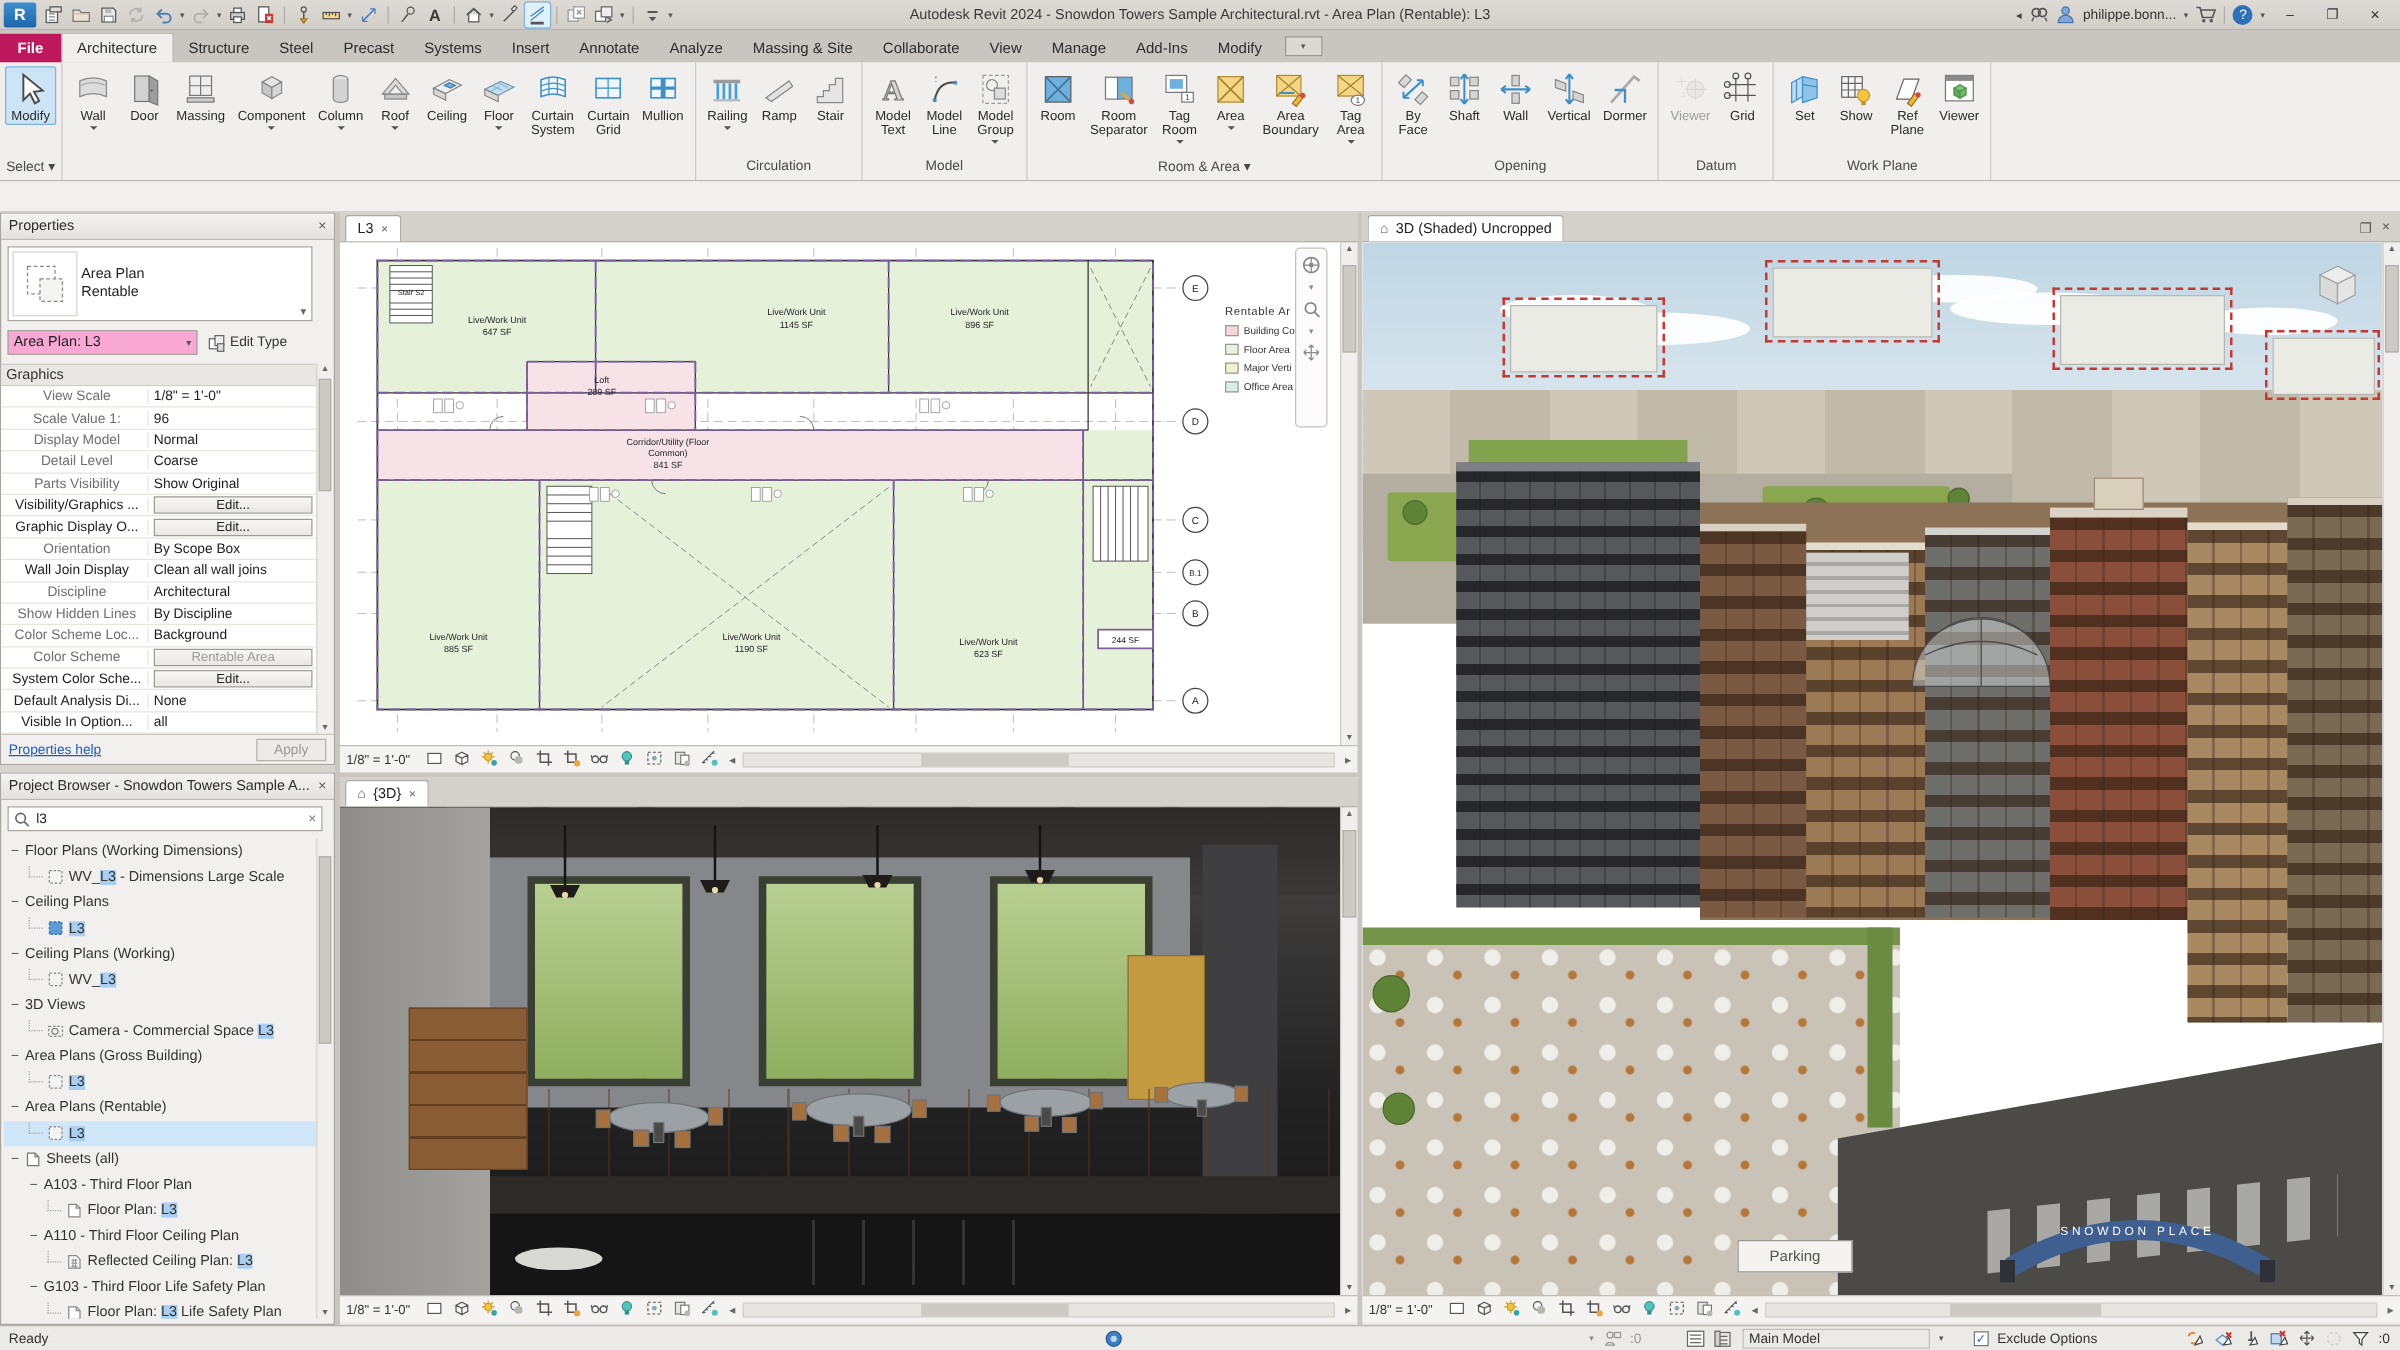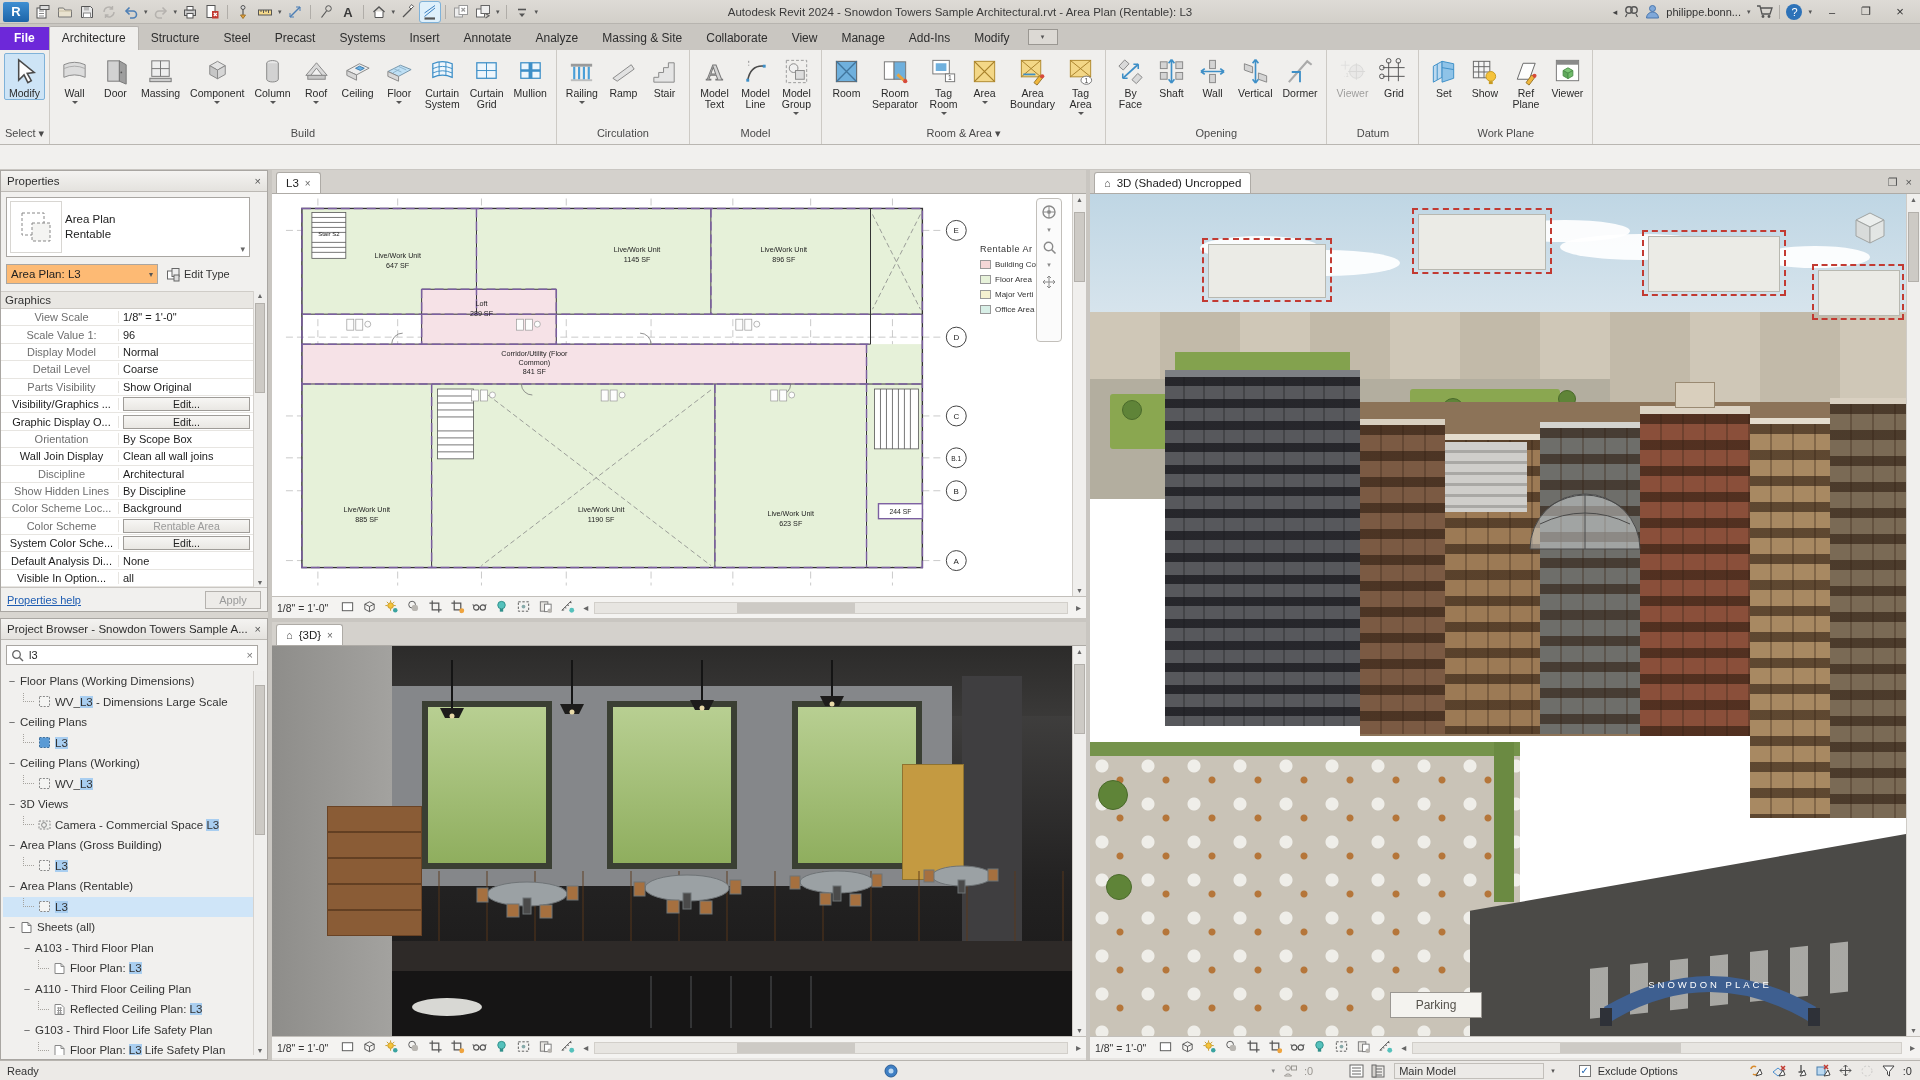--- a/index.html
+++ b/index.html
@@ -18,21 +18,21 @@
   .qat .qcaret{font-size:7px;color:#555;margin:0 1px;}
   #title-text{position:absolute;left:0;right:0;text-align:center;font-size:11.5px;color:#3a3a3a;pointer-events:none;}
   #tb-right{margin-left:auto;display:flex;align-items:center;gap:6px;padding-right:6px;}
   #tb-right .txt{font-size:11px;color:#333;}
   .winbtn{width:28px;height:18px;display:flex;align-items:center;justify-content:center;color:#333;font-size:11px;}
   .helpq{width:16px;height:16px;border-radius:50%;background:#2d72b8;color:#fff;font-size:11px;display:flex;align-items:center;justify-content:center;}
 
   
   #tabrow{left:0;top:24px;width:1920px;height:26px;background:#c9c6c1;display:flex;align-items:flex-end;padding-left:0;}
   .rtab{padding:4px 12px 5px;font-size:12px;color:#2d2d2d;}
-  .rtab.file{background:#6d28d9;color:#fff;font-weight:bold;padding:4px 14px 5px;}
+  .rtab.file{background:#be185d;color:#fff;font-weight:bold;padding:4px 14px 5px;}
   .rtab.active{background:#f0efed;border:1px solid #b5b2ae;border-bottom:none;border-radius:2px 2px 0 0;}
   .tab-extra{margin-left:6px;margin-bottom:5px;width:30px;height:16px;border:1px solid #9a9792;background:#dcd9d4;display:flex;align-items:center;justify-content:center;font-size:7px;color:#555;}
 
   
   #ribbon{left:0;top:50px;width:1920px;height:95px;background:#f0efed;border-bottom:1px solid #b9b6b1;display:flex;}
   .rpanel{display:flex;flex-direction:column;border-right:1px solid #cdcac5;height:100%;}
   .rpanel-btns{flex:1;display:flex;align-items:flex-start;padding:3px 4px 0;}
   .rpanel-label{height:19px;text-align:center;font-size:11px;color:#4a4a4a;padding-top:2px;}
   .rbtn{display:flex;flex-direction:column;align-items:center;min-width:38px;padding:2px 4px 0;border:1px solid transparent;border-radius:2px;}
   .rbtn svg{width:31px;height:31px;}
@@ -47,21 +47,21 @@
   
   .sidepanel{background:#f1f0ee;border:1px solid #a9a6a2;}
   .sp-header{height:21px;background:linear-gradient(#f4f3f1,#e4e2de);border-bottom:1px solid #bcb9b4;display:flex;align-items:center;padding:0 6px;font-size:11.5px;color:#2d2d2d;}
   .sp-header .x{margin-left:auto;color:#555;font-size:11px;}
   #properties{left:0;top:170px;width:268px;height:442px;}
   #typesel{position:absolute;left:5px;top:26px;width:244px;height:60px;background:#fff;border:1px solid #a9a6a2;display:flex;align-items:center;}
   #typesel .timg{width:52px;height:52px;margin:3px;border:1px solid #d8d6d2;display:flex;align-items:center;justify-content:center;}
   #typesel .tname{font-size:11.5px;line-height:15px;}
   #typesel .tdrop{margin-left:auto;align-self:flex-end;color:#666;font-size:9px;padding:2px 4px;}
   #instrow{position:absolute;left:5px;top:92px;width:258px;height:22px;display:flex;align-items:center;}
-  #instrow .combo{width:152px;height:20px;background:#fdba74;border:1px solid #a9a6a2;display:flex;align-items:center;padding:0 4px;font-size:11.5px;}
+  #instrow .combo{width:152px;height:20px;background:#f9a8d4;border:1px solid #a9a6a2;display:flex;align-items:center;padding:0 4px;font-size:11.5px;}
   #instrow .combo .car{margin-left:auto;font-size:8px;color:#555;}
   #edittype{display:flex;align-items:center;gap:3px;margin-left:8px;font-size:11px;color:#333;}
   #prop-section{position:absolute;left:0;top:120px;width:253px;height:18px;background:#e9e7e3;border-top:1px solid #cfccc7;border-bottom:1px solid #cfccc7;padding:2px 4px;font-size:11.5px;color:#333;}
   #prop-rows{position:absolute;left:0;top:138px;width:253px;height:278px;overflow:hidden;background:#fff;}
   .prow{display:flex;height:17.4px;border-bottom:1px solid #e7e5e1;align-items:center;}
   .prow .pl{width:118px;padding-left:4px;color:#6e6e6e;border-right:1px solid #e7e5e1;overflow:hidden;white-space:nowrap;text-align:center;}
   .prow .pl.strong{color:#1c1c1c;}
   .prow .pv{flex:1;padding-left:4px;color:#1c1c1c;white-space:nowrap;overflow:hidden;}
   .prow .pbtn{margin:1px 4px;flex:1;height:14px;background:linear-gradient(#f7f6f4,#e9e7e3);border:1px solid #9f9c98;font-size:10.5px;display:flex;align-items:center;justify-content:center;color:#222;}
   .prow .pbtn.dis{color:#9a9a9a;}
@@ -477,21 +477,20 @@
           <span class="" style="width: 31px; height: 31px; display: inline-flex;">
             <svg viewBox="0 0 32 32" width="100%" height="100%">
               <rect x="6" y="7" width="20" height="16" fill="#eef6fc" stroke="#3e8fc7" stroke-width="1.3"></rect>
               <path d="M16 7 V23" stroke="#3e8fc7" stroke-width="4"></path>
               <path d="M6 15 H26" stroke="#3e8fc7" stroke-width="2.6"></path>
             </svg>
           </span>
           <div class="lbl">Mullion</div>
         </div>
       </div>
-      <div class="rpanel-label">Build</div>
     </div>
     <div class="rpanel">
       <div class="rpanel-btns">
         <div class="rbtn">
           <span class="" style="width: 31px; height: 31px; display: inline-flex;">
             <svg viewBox="0 0 32 32" width="100%" height="100%">
               <path d="M5 9.5 H27" stroke="#9a9a9a" stroke-width="3"></path>
               <path d="M5 25 H27" stroke="#bdbdbd" stroke-width="2"></path>
               <path d="M8.5 11 V24 M13.5 11 V24 M18.5 11 V24 M23.5 11 V24" stroke="#4a9fd8" stroke-width="2.2"></path>
             </svg>

